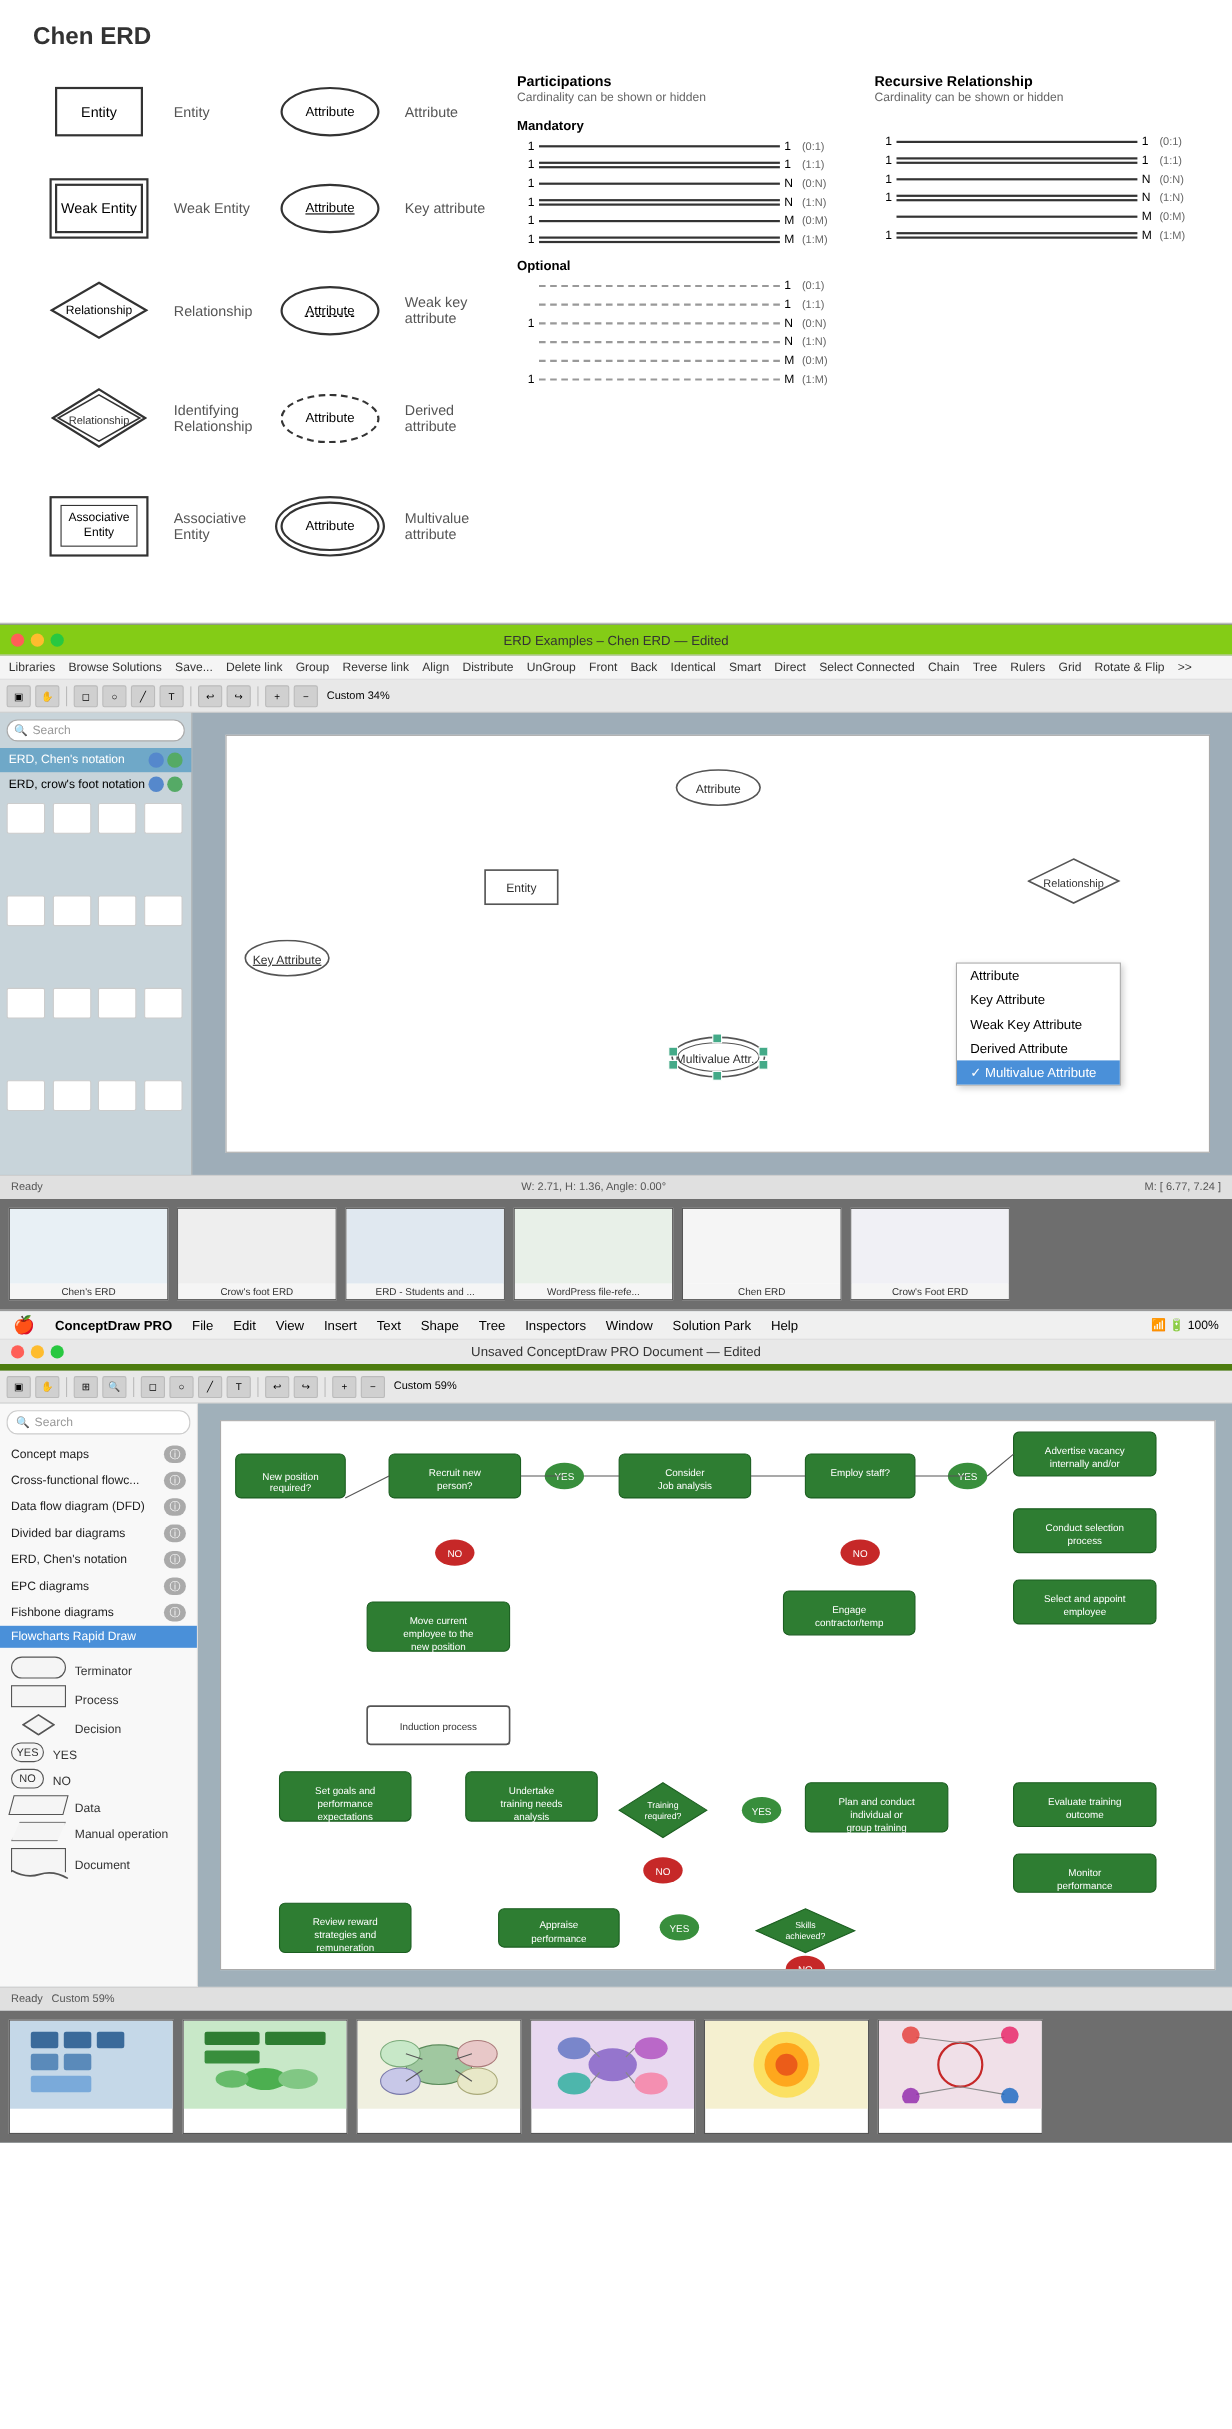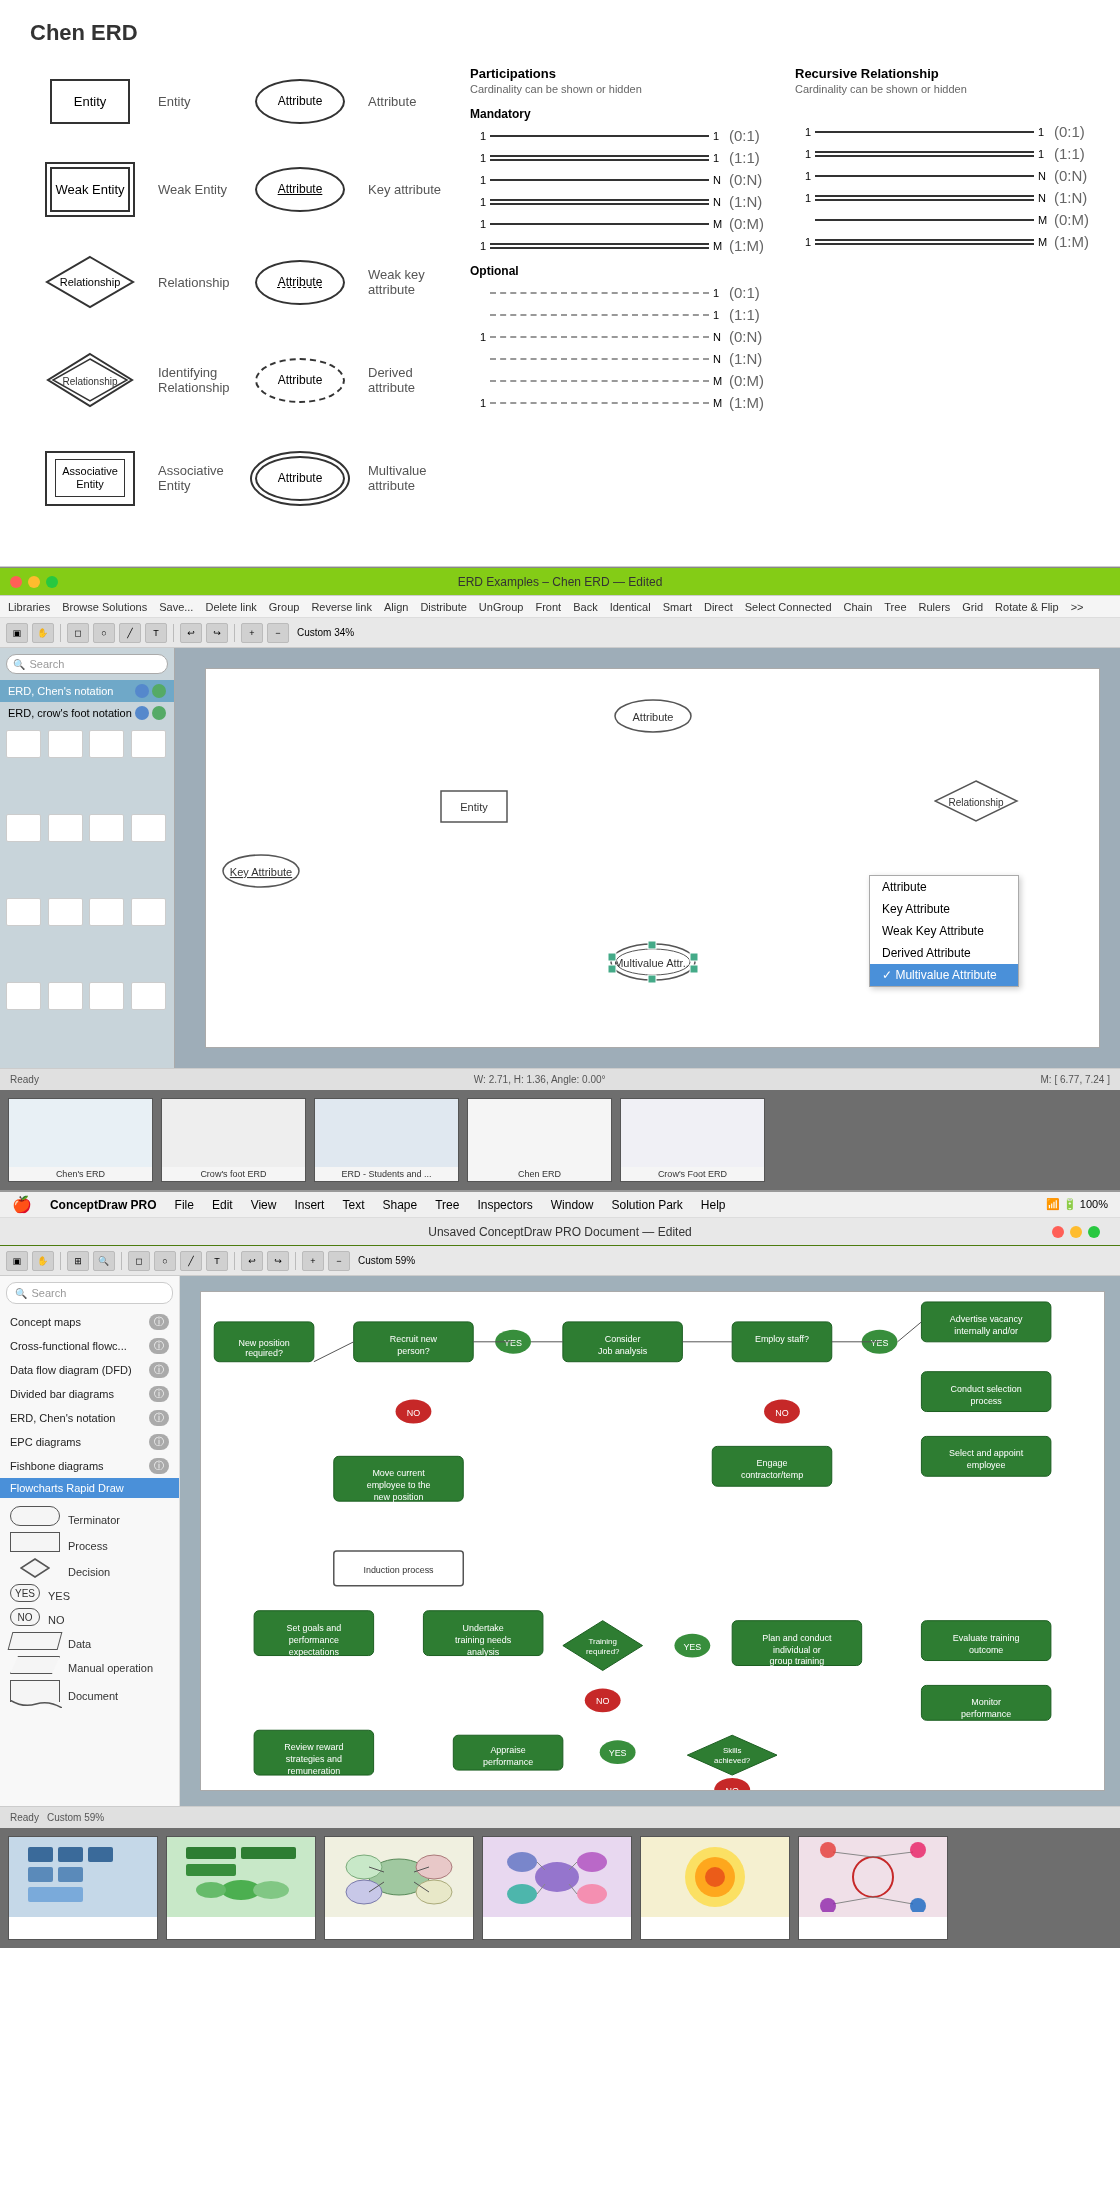--- a/index.html
+++ b/index.html
@@ -190,21 +190,21 @@
       display: block;
     }
     .part-line-dashed {
       flex: 1;
       height: 2px;
       border-top: 2px dashed #999;
       margin: 0 4px;
     }
     .part-cardinality {
       width: 36px;
-      font-size: 15px;
+      font-size: 10px;
       color: #666;
     }
     .part-num2 {
       width: 16px;
       font-size: 11px;
     }
 
     
     .app-window {
       background: #b0bec5;
@@ -411,23 +411,22 @@
       text-overflow: ellipsis;
     }
 
     
     .app2-titlebar {
       background: #e8e8e8;
       height: 28px;
       display: flex;
       align-items: center;
       padding: 0 10px;
-      border-bottom: 1px solid #4d7c0f;
+      border-bottom: 6px solid #4d7c0f;
       position: relative;
-      justify-content: flex-end;
     }
     .app2-toolbar {
       background: #e8e8e8;
       height: 30px;
       display: flex;
       align-items: center;
       padding: 0 6px;
       gap: 4px;
       border-bottom: 1px solid #ccc;
     }
@@ -950,20 +949,24 @@
     </div>
     <div class="thumb-item">
       <div class="thumb-img" style="background:#eee;"></div>
       <div class="thumb-label">Crow's foot ERD</div>
     </div>
     <div class="thumb-item">
       <div class="thumb-img" style="background:#e0e8f0;"></div>
       <div class="thumb-label">ERD - Students and ...</div>
     </div>
     <div class="thumb-item">
+      <div class="thumb-img" style="background:#e8f0e8;"></div>
+      <div class="thumb-label">WordPress file-refe...</div>
+    </div>
+    <div class="thumb-item">
       <div class="thumb-img" style="background:#f5f5f5;"></div>
       <div class="thumb-label">Chen ERD</div>
     </div>
     <div class="thumb-item">
       <div class="thumb-img" style="background:#f0f0f5;"></div>
       <div class="thumb-label">Crow's Foot ERD</div>
     </div>
   </div>
 </div>
 

